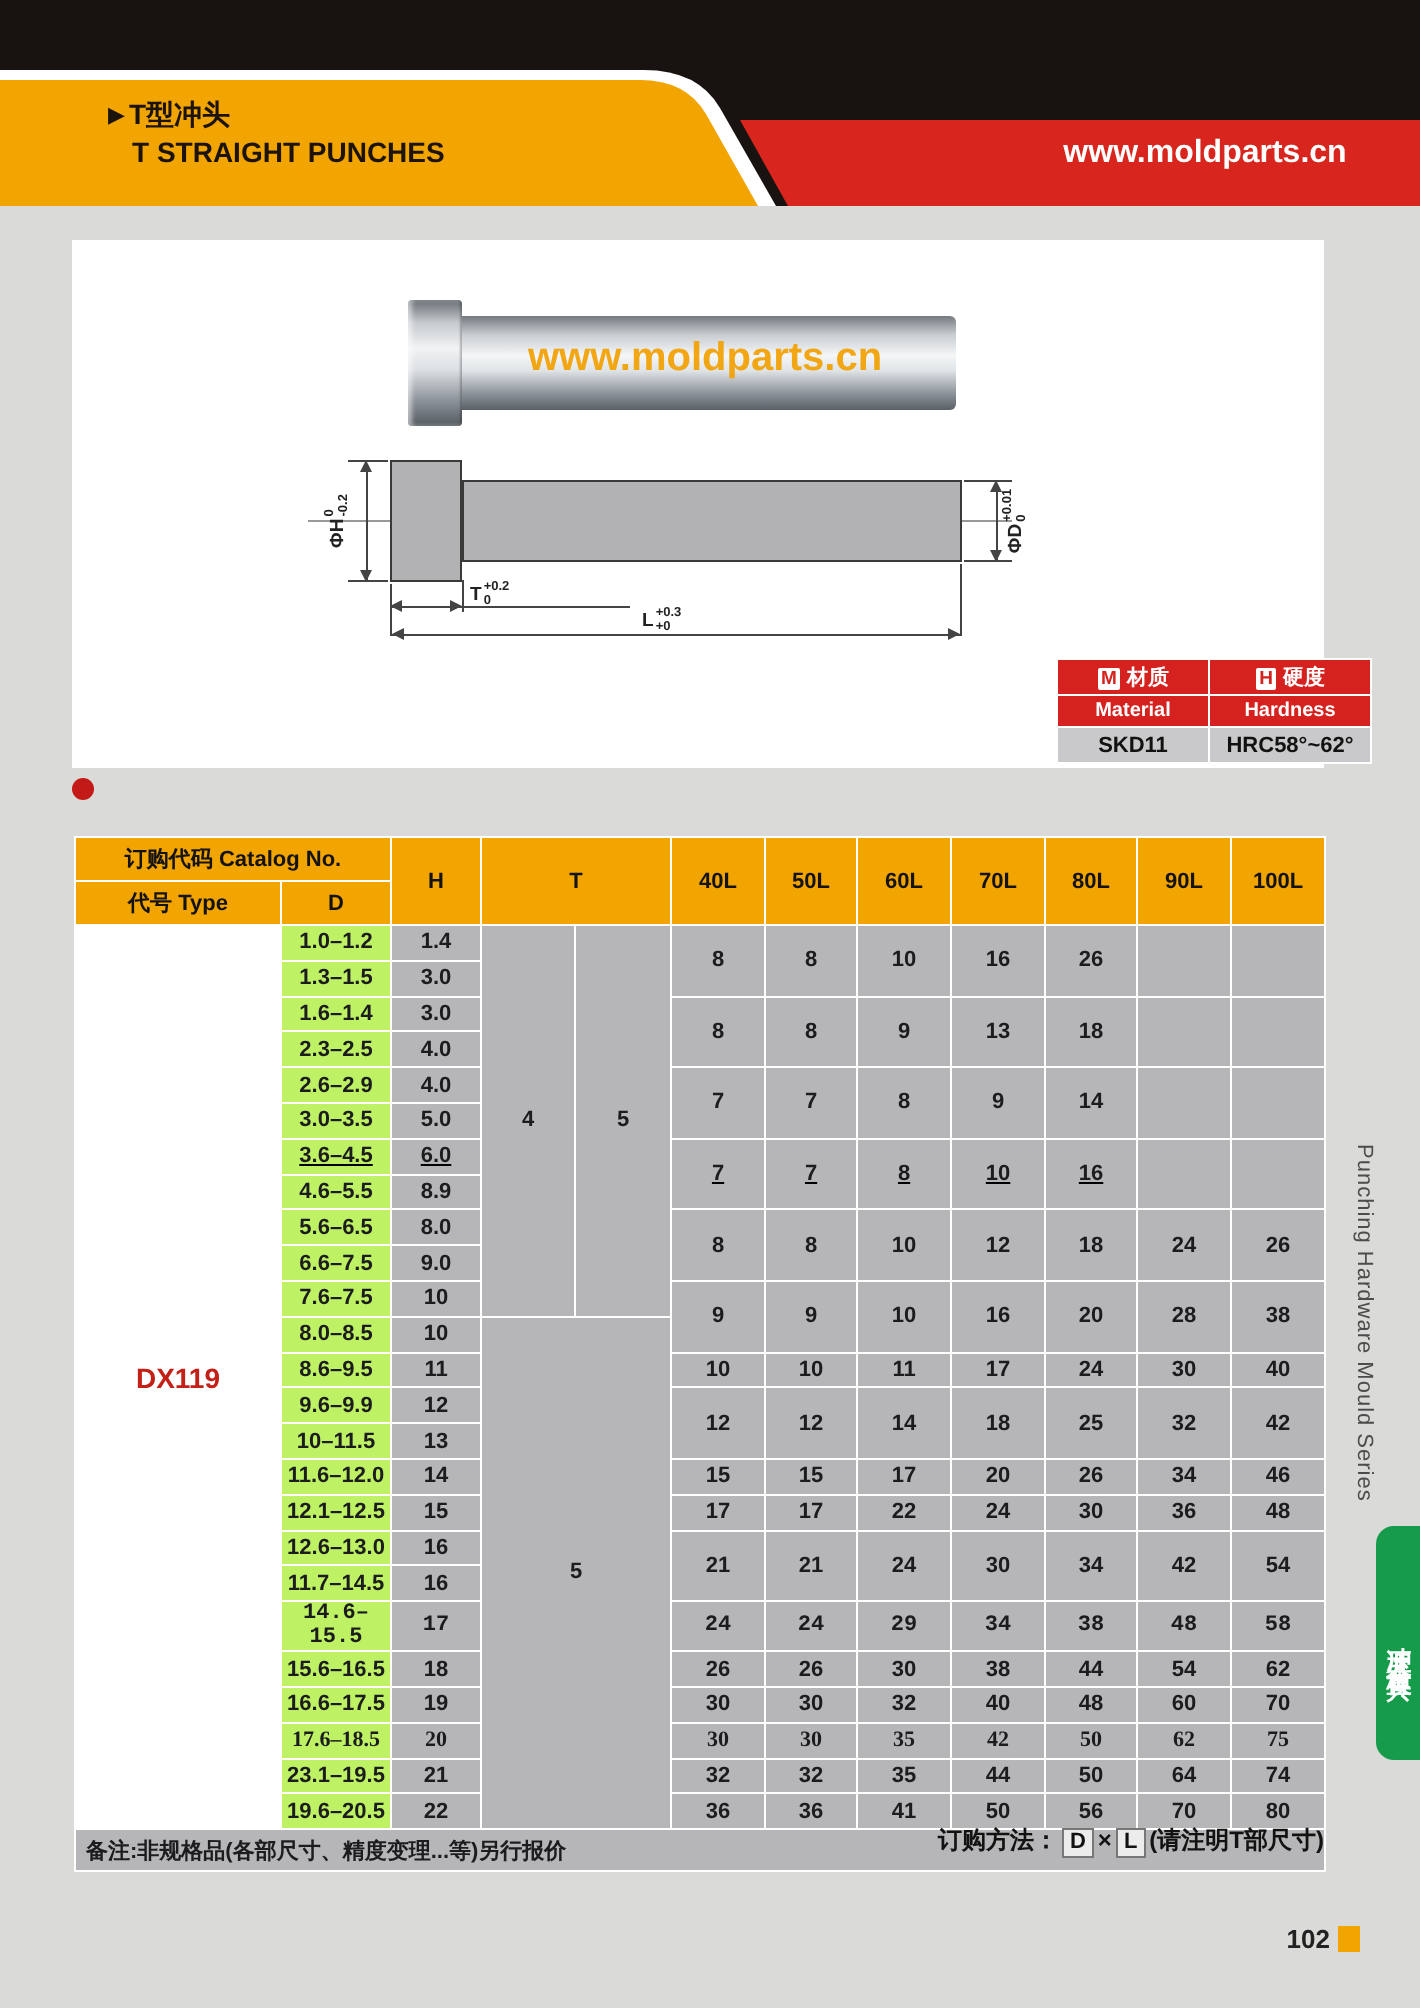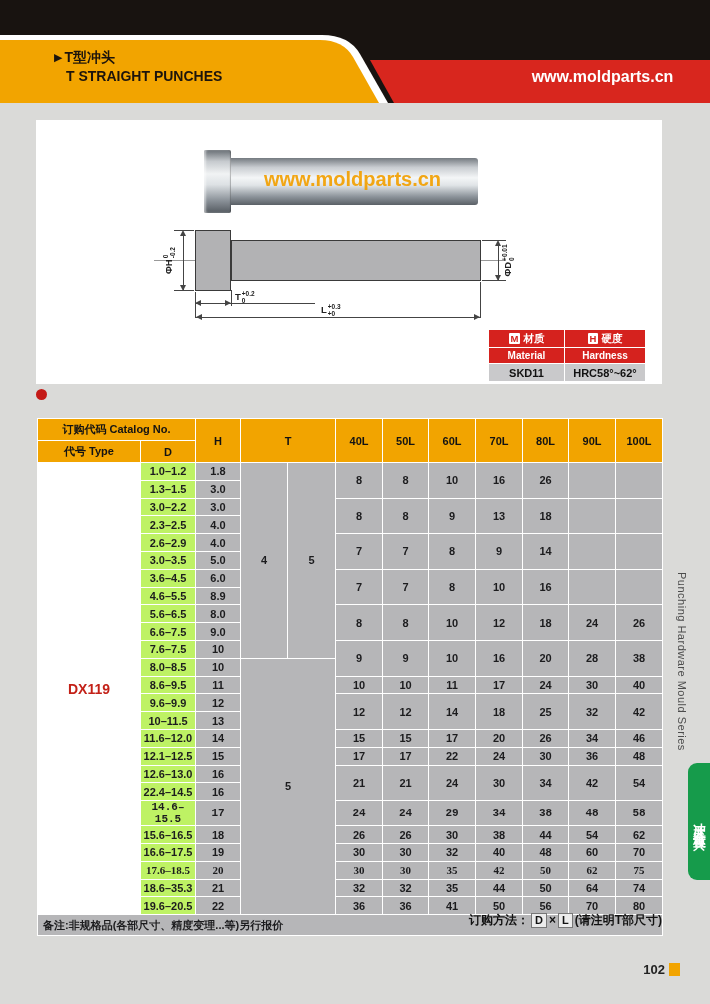--- a/index.html
+++ b/index.html
@@ -29,21 +29,21 @@
   .dw-shaft{position:absolute;left:195px;top:120px;width:250px;height:41px;background:#b2b2b4;border:1px solid #3a3a3a;box-sizing:border-box;}
   .dline{position:absolute;background:#444;}
   .cline{position:absolute;background:#999;}
   .tri{position:absolute;width:0;height:0;}
   .vlabel{position:absolute;transform:rotate(-90deg);transform-origin:center;white-space:nowrap;font-size:9px;font-weight:bold;color:#222;}
   .dimlbl{font-size:9.5px;font-weight:bold;color:#222;white-space:nowrap;}
   .tol{display:inline-block;vertical-align:middle;margin-left:1px;text-align:left;}
   .tol i{font-style:normal;display:block;font-size:6.5px;line-height:6.5px;font-weight:bold;}
 
   
-  .mat{position:absolute;left:452px;top:209px;width:157px;border-collapse:collapse;table-layout:fixed;}
+  .mat{position:absolute;left:492px;top:209px;width:157px;border-collapse:collapse;table-layout:fixed;}
   .mat th,.mat td{border:1px solid #fff;text-align:center;padding:0;}
   .mat th{background:#D5221E;color:#fff;font-size:10.5px;font-weight:bold;height:17px;}
   .mat .sub th{font-size:10px;height:15px;}
   .mat td{background:#C9C9CB;color:#121212;font-size:11px;font-weight:bold;height:17px;}
   .badge{display:inline-block;background:#fff;color:#D5221E;font-weight:bold;font-size:9.5px;line-height:11px;padding:0 2px;margin-right:3px;border-radius:1px;}
 
   
   .sect{position:absolute;left:36px;top:388px;width:626px;font-size:12.5px;font-weight:bold;color:#151515;}
   .dot{display:inline-block;width:11px;height:11px;border-radius:50%;background:#C41A17;margin-right:6px;position:relative;top:1px;}
 
@@ -182,37 +182,37 @@
       </tr>
       <tr>
         <th>代号 Type</th>
         <th>D</th>
       </tr>
     </thead>
     <tbody id="tbody">
         <tr style="height: 17.8px;">
           <td class="type-cell" rowspan="25">DX119</td>
           <td class="d-cell">1.0–1.2</td>
-          <td class="h-cell">1.8</td>
+          <td class="h-cell">1.4</td>
           <td class="t-cell" rowspan="11">4</td>
           <td class="t-cell" rowspan="11">5</td>
           <td class="p-cell" rowspan="2">8</td>
           <td class="p-cell" rowspan="2">8</td>
           <td class="p-cell" rowspan="2">10</td>
           <td class="p-cell" rowspan="2">16</td>
           <td class="p-cell" rowspan="2">26</td>
           <td class="p-cell" rowspan="2"></td>
           <td class="p-cell" rowspan="2"></td>
         </tr>
         <tr style="height: 17.8px;">
           <td class="d-cell">1.3–1.5</td>
           <td class="h-cell">3.0</td>
         </tr>
         <tr style="height: 17.8px;">
-          <td class="d-cell">3.0–2.2</td>
+          <td class="d-cell">1.6–1.4</td>
           <td class="h-cell">3.0</td>
           <td class="p-cell" rowspan="2">8</td>
           <td class="p-cell" rowspan="2">8</td>
           <td class="p-cell" rowspan="2">9</td>
           <td class="p-cell" rowspan="2">13</td>
           <td class="p-cell" rowspan="2">18</td>
           <td class="p-cell" rowspan="2"></td>
           <td class="p-cell" rowspan="2"></td>
         </tr>
         <tr style="height: 17.8px;">
@@ -227,21 +227,21 @@
           <td class="p-cell" rowspan="2">8</td>
           <td class="p-cell" rowspan="2">9</td>
           <td class="p-cell" rowspan="2">14</td>
           <td class="p-cell" rowspan="2"></td>
           <td class="p-cell" rowspan="2"></td>
         </tr>
         <tr style="height: 17.8px;">
           <td class="d-cell">3.0–3.5</td>
           <td class="h-cell">5.0</td>
         </tr>
-        <tr style="height: 17.8px;">
+        <tr style="height: 17.8px; text-decoration: underline;">
           <td class="d-cell">3.6–4.5</td>
           <td class="h-cell">6.0</td>
           <td class="p-cell" rowspan="2">7</td>
           <td class="p-cell" rowspan="2">7</td>
           <td class="p-cell" rowspan="2">8</td>
           <td class="p-cell" rowspan="2">10</td>
           <td class="p-cell" rowspan="2">16</td>
           <td class="p-cell" rowspan="2"></td>
           <td class="p-cell" rowspan="2"></td>
         </tr>
@@ -333,21 +333,21 @@
           <td class="h-cell">16</td>
           <td class="p-cell" rowspan="2">21</td>
           <td class="p-cell" rowspan="2">21</td>
           <td class="p-cell" rowspan="2">24</td>
           <td class="p-cell" rowspan="2">30</td>
           <td class="p-cell" rowspan="2">34</td>
           <td class="p-cell" rowspan="2">42</td>
           <td class="p-cell" rowspan="2">54</td>
         </tr>
         <tr style="height: 17.8px;">
-          <td class="d-cell">22.4–14.5</td>
+          <td class="d-cell">11.7–14.5</td>
           <td class="h-cell">16</td>
         </tr>
         <tr style="height: 17.8px; font-family: Liberation Mono, monospace;">
           <td class="d-cell">14.6–15.5</td>
           <td class="h-cell">17</td>
           <td class="p-cell" rowspan="1">24</td>
           <td class="p-cell" rowspan="1">24</td>
           <td class="p-cell" rowspan="1">29</td>
           <td class="p-cell" rowspan="1">34</td>
           <td class="p-cell" rowspan="1">38</td>
@@ -381,21 +381,21 @@
           <td class="h-cell">20</td>
           <td class="p-cell" rowspan="1">30</td>
           <td class="p-cell" rowspan="1">30</td>
           <td class="p-cell" rowspan="1">35</td>
           <td class="p-cell" rowspan="1">42</td>
           <td class="p-cell" rowspan="1">50</td>
           <td class="p-cell" rowspan="1">62</td>
           <td class="p-cell" rowspan="1">75</td>
         </tr>
         <tr style="height: 17.8px;">
-          <td class="d-cell">18.6–35.3</td>
+          <td class="d-cell">23.1–19.5</td>
           <td class="h-cell">21</td>
           <td class="p-cell" rowspan="1">32</td>
           <td class="p-cell" rowspan="1">32</td>
           <td class="p-cell" rowspan="1">35</td>
           <td class="p-cell" rowspan="1">44</td>
           <td class="p-cell" rowspan="1">50</td>
           <td class="p-cell" rowspan="1">64</td>
           <td class="p-cell" rowspan="1">74</td>
         </tr>
         <tr style="height: 17.8px;">

